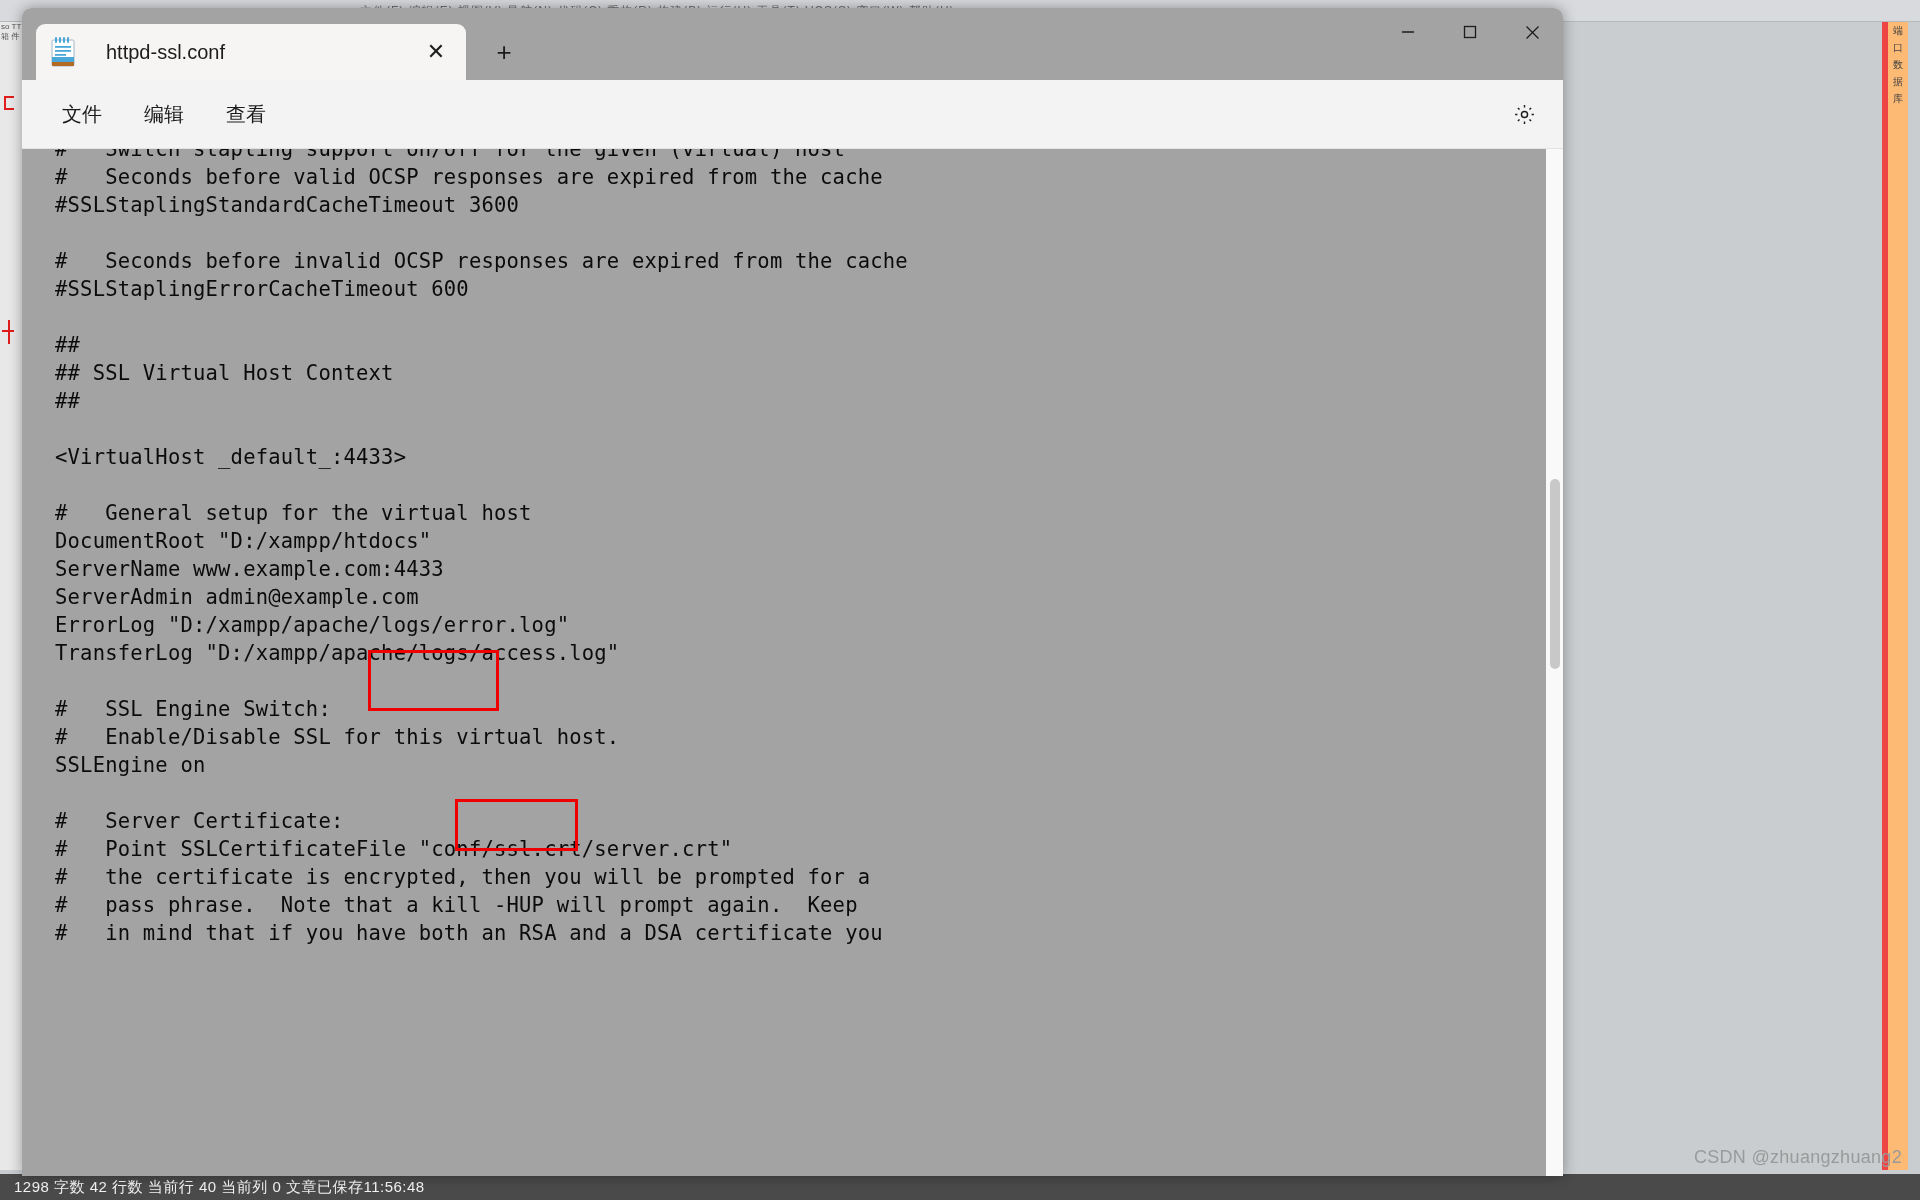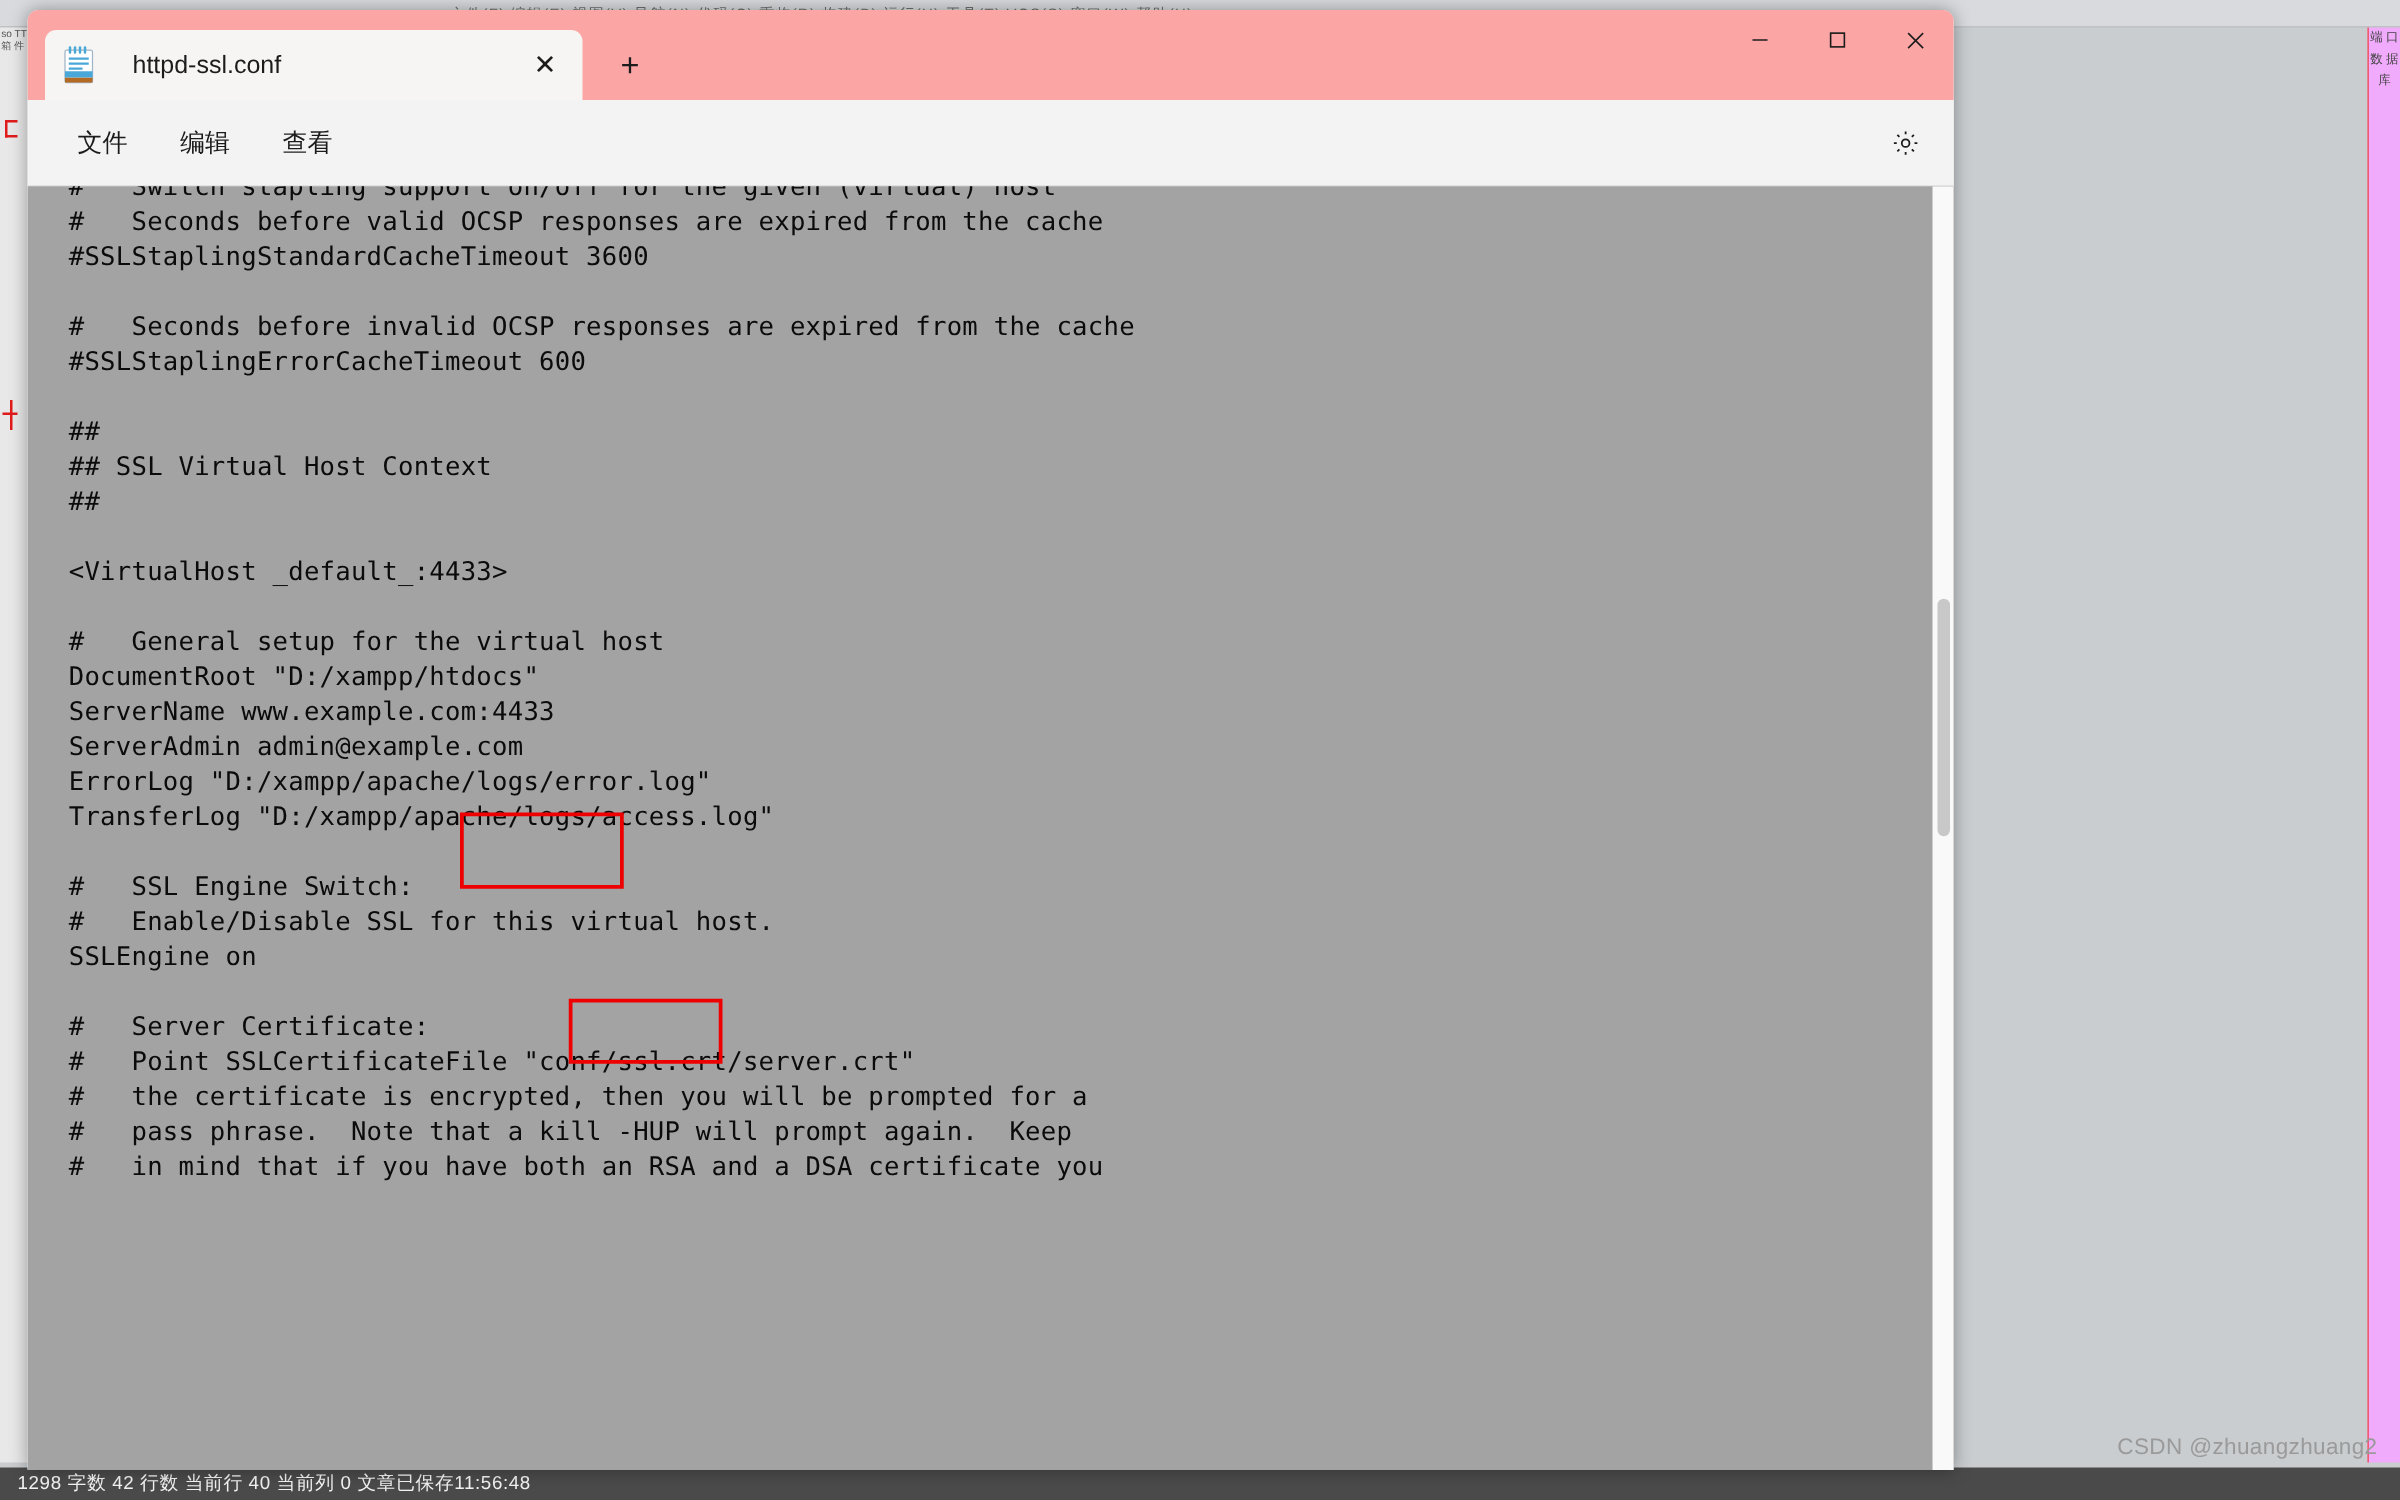--- a/index.html
+++ b/index.html
@@ -26,22 +26,22 @@
   }
   #bg-app .bg-left-rail {
     position:absolute; left:0; top:22px; width:30px; bottom:30px;
     background:#e8e8e8; border-right:1px solid #c0c0c0;
   }
   #bg-app .bg-left-rail span {
     display:block; font-size:9px; color:#555; line-height:11px;
     transform: scale(.9); transform-origin: left top; padding-left:1px;
   }
   #bg-app .bg-right-rail {
-    position:absolute; right:0; top:22px; width:26px; bottom:30px;
-    background:#f0abfc; border-left:1px solid #ef4444;
+    position:absolute; right:12px; top:22px; width:26px; bottom:30px;
+    background:#fdba74; border-left:6px solid #ef4444;
   }
   #bg-app .bg-right-rail span {
     display:block; font-size:10px; color:#444; line-height:17px; text-align:center;
   }
   #bg-app .bg-statusbar {
     position:absolute; left:0; right:0; bottom:0; height:26px;
     background:#4a4a4a; color:#f2f2f2;
     font-size:15px; line-height:26px; padding-left:14px;
     white-space:nowrap; letter-spacing:.5px;
   }
@@ -63,21 +63,21 @@
     background: #f3f3f3;
     border-radius: 9px 9px 0 0;
     box-shadow: 0 0 14px rgba(0,0,0,.35);
     overflow: hidden;
     display: flex; flex-direction: column;
   }
 
   
   .titlebar {
     height: 72px; position: relative;
-    background: #fca5a5;
+    background: #a3a3a3;
     flex: 0 0 auto;
     display: flex; align-items: flex-end;
   }
   .tabstrip { display: flex; align-items: flex-end; height: 72px; padding-left: 14px; }
   .tab {
     position: relative;
     display: flex; align-items: center;
     height: 56px; min-width: 430px;
     padding: 0 12px 0 18px;
     background: #f7f5f3;

